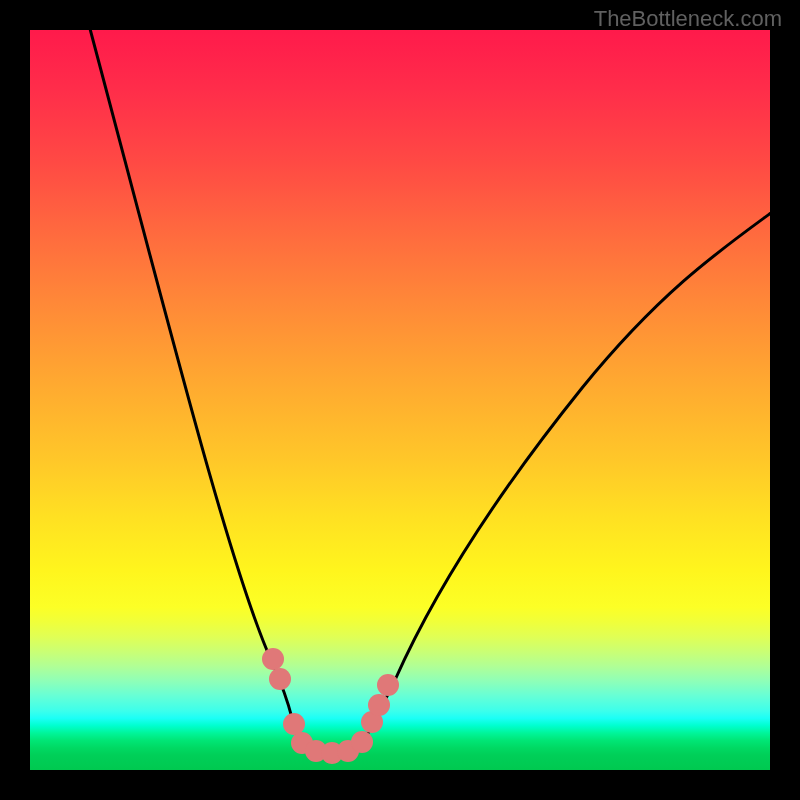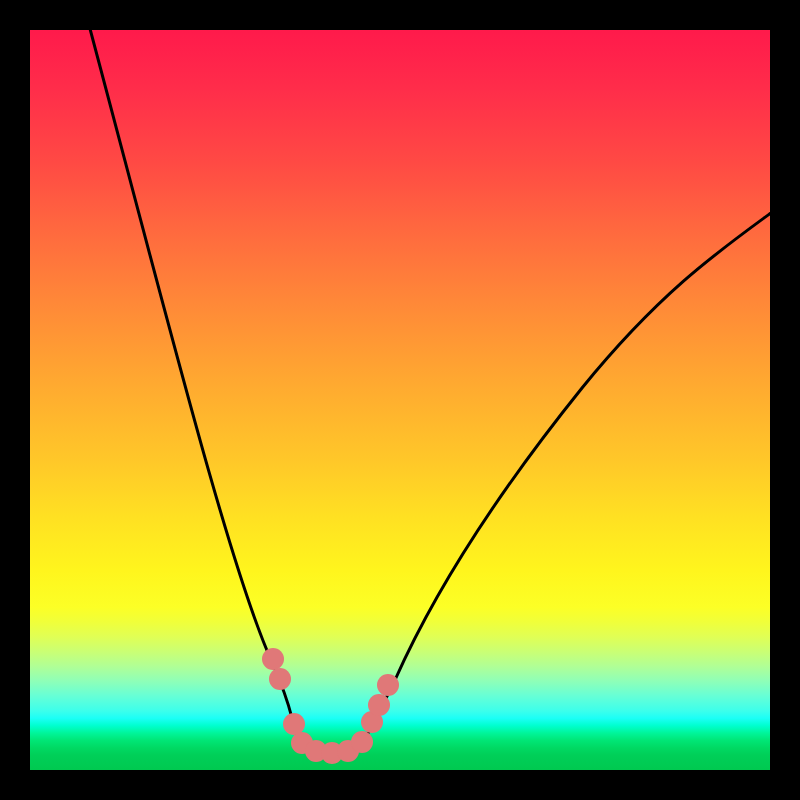--- a/index.html
+++ b/index.html
@@ -61,20 +61,21 @@
     position: absolute;
     inset: 0;
     width: 100%;
     height: 100%;
   }
 </style>
 </head>
 <body>
 
 <div class="outer">
+  <div class="watermark">TheBottleneck.com</div>
   <div class="plot">
     <div class="gradient"></div>
     <svg class="curves" viewBox="0 0 740 740">
       <path fill="none" stroke="#000" stroke-width="3" d="M 55 -20 C 135 280, 200 540, 242 632 C 252 655, 258 672, 262 688 C 265 700, 268 710, 273 716"></path>
       <path fill="none" stroke="#000" stroke-width="3" d="M 330 716 C 340 702, 350 680, 365 650 C 405 560, 470 460, 552 358 C 630 262, 690 220, 745 180"></path>
       <g id="marker-group">
           <circle cx="243" cy="629" r="11" fill="#e07878"></circle>
           <circle cx="250" cy="649" r="11" fill="#e07878"></circle>
           <circle cx="264" cy="694" r="11" fill="#e07878"></circle>
           <circle cx="272" cy="713" r="11" fill="#e07878"></circle>

